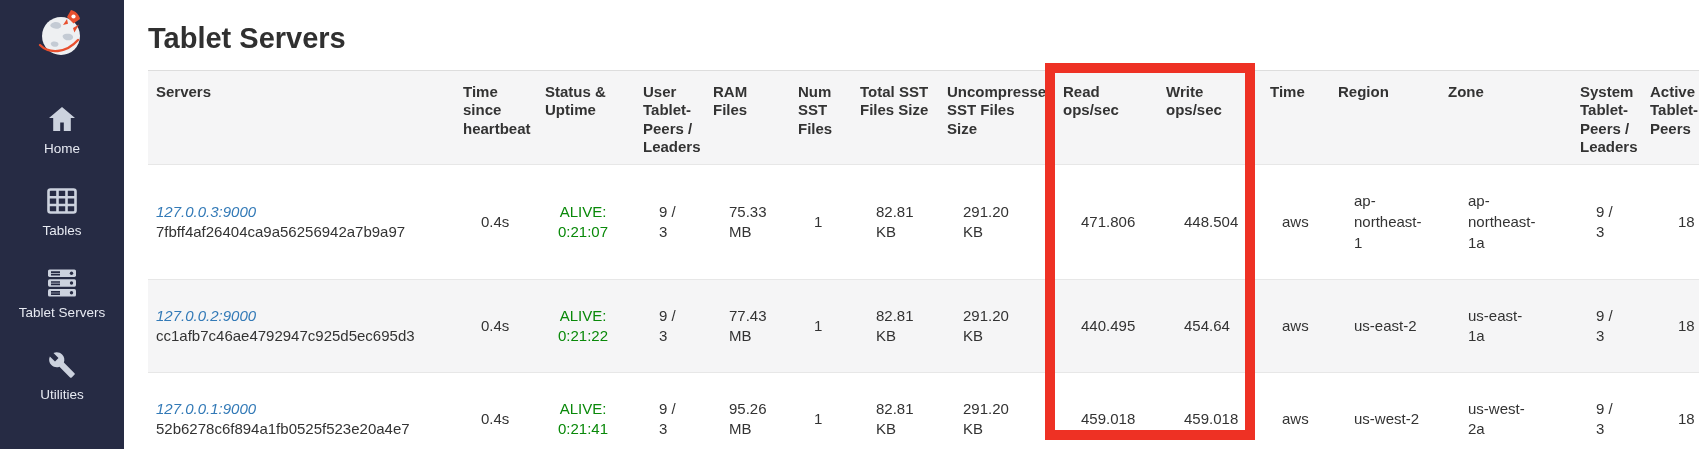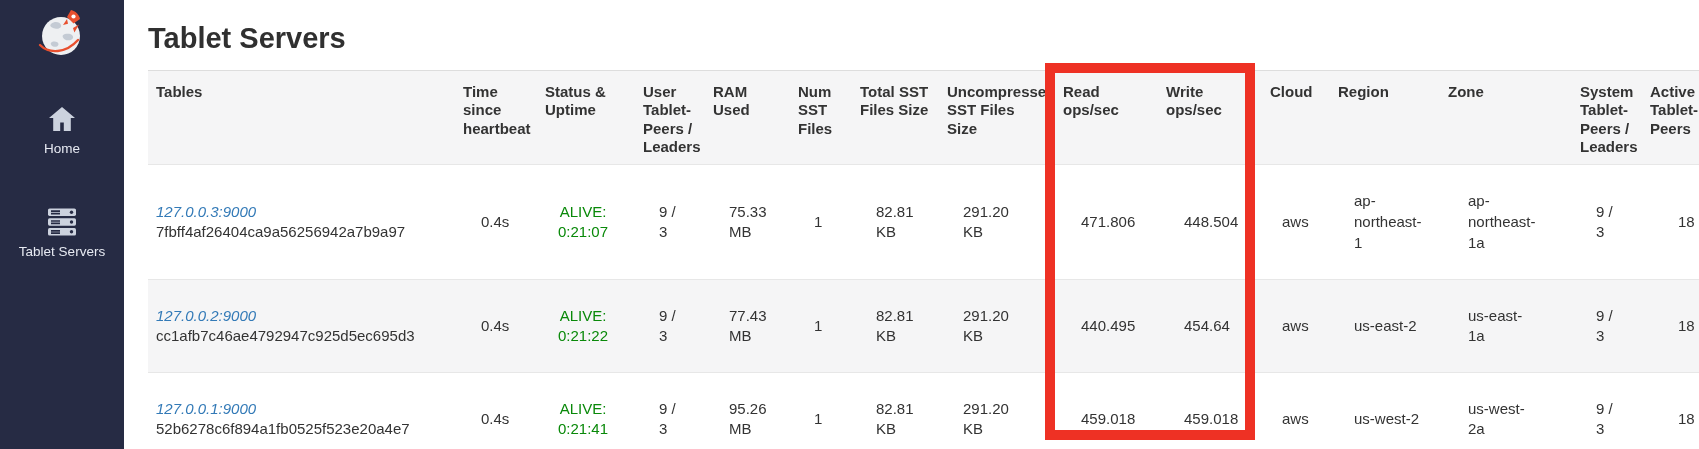--- a/index.html
+++ b/index.html
@@ -8,21 +8,21 @@
     width:1699px; height:449px; overflow:hidden;
     background:#ffffff; color:#333333;
     font-family:"Liberation Sans","DejaVu Sans",sans-serif;
   }
   
   .sidebar {
     position:fixed; left:0; top:0; width:124px; height:449px;
     background:#262b44; display:flex; flex-direction:column; align-items:center;
   }
   .logo { margin-top:8px; width:50px; height:50px; cursor:pointer; }
-  .nav { margin-top:46px; display:flex; flex-direction:column; gap:51px; width:100%; }
+  .nav { margin-top:46px; display:flex; flex-direction:column; gap:30px; width:100%; }
   .nav-item {
     display:flex; flex-direction:column; align-items:center; gap:7px;
     color:#e7eaf2; text-decoration:none; font-size:13.5px; cursor:pointer; width:100%;
   }
   .nav-icon { height:30px; display:flex; align-items:center; justify-content:center; }
   
   .content { margin-left:124px; padding-left:24px; }
   h1.page-title { margin:20px 0 0 0; font-size:29px; line-height:36px; font-weight:700; color:#303030; }
   table.tservers {
     margin-top:14px; border-collapse:collapse; table-layout:fixed; width:1551px;
@@ -80,37 +80,54 @@
     <a class="nav-item">
       <span class="nav-icon">
         <svg width="30" height="28" viewBox="0 0 30 28">
             <path d="M15 2 L2 13 h4.2 v13 h7 v-8.5 h3.6 v8.5 h7 V13 H28 Z" fill="#ccd2de"></path>
           </svg>
       </span>
       <span class="nav-label">Home</span>
     </a>
     <a class="nav-item">
       <span class="nav-icon">
+        <svg width="30" height="26" viewBox="0 0 30 26">
+          <rect x="1.5" y="1.5" width="27" height="23" rx="2" fill="none" stroke="#ccd2de" stroke-width="2.6"></rect>
+          <path d="M10.5 1.5v23 M19.5 1.5v23 M1.5 9.2h27 M1.5 17h27" stroke="#ccd2de" stroke-width="2.6" fill="none"></path>
+        </svg>
+      </span>
+      <span class="nav-label">Tables</span>
+    </a>
+    <a class="nav-item">
+      <span class="nav-icon">
         <svg width="30" height="28" viewBox="0 0 30 28">
           <g fill="#ccd2de">
             <rect x="1" y="0.5" width="28" height="7.4" rx="1.6"></rect>
             <rect x="1" y="10.3" width="28" height="7.4" rx="1.6"></rect>
             <rect x="1" y="20.1" width="28" height="7.4" rx="1.6"></rect>
           </g>
           <g stroke="#262b44" stroke-width="1.7">
             <path d="M4 3.2h9 M4 5.6h9 M4 13h9 M4 15.4h9 M4 22.8h9 M4 25.2h9"></path>
           </g>
           <g fill="#262b44">
             <circle cx="24.5" cy="4.2" r="1.7"></circle>
               <circle cx="24.5" cy="14" r="1.7"></circle>
               <circle cx="24.5" cy="23.8" r="1.7"></circle>
           </g>
         </svg>
       </span>
       <span class="nav-label">Tablet Servers</span>
+    </a>
+    <a class="nav-item">
+      <span class="nav-icon">
+        <svg width="28" height="28" viewBox="0 0 24 24">
+            <path d="M22.7 19l-9.1-9.1c.9-2.3.4-5-1.5-6.9-2-2-5-2.4-7.4-1.3L9 6 6 9 1.6 4.7C.4 7.1.9 10.1 2.9 12.1c1.9 1.9 4.6 2.4 6.9 1.5l9.1 9.1c.4.4 1 .4 1.4 0l2.3-2.3c.5-.4.5-1.1.1-1.4z" fill="#ccd2de"></path>
+          </svg>
+      </span>
+      <span class="nav-label">Utilities</span>
     </a>
   </nav>
 </aside>
 
 <main class="content">
   <h1 class="page-title">Tablet Servers</h1>
 
   <table class="tservers">
     <colgroup>
       <col style="width:307px">
@@ -124,31 +141,31 @@
       <col style="width:103px">
         <col style="width:104px">
         <col style="width:68px">
         <col style="width:110px">
       <col style="width:132px">
         <col style="width:70px">
         <col style="width:57px">
     </colgroup>
     <thead>
       <tr>
-        <th>Tables</th>
+        <th>Servers</th>
         <th>Time since heartbeat</th>
         <th>Status &amp; Uptime</th>
         <th>User Tablet-Peers / Leaders</th>
-        <th>RAM Used</th>
+        <th>RAM Files</th>
         <th>Num SST Files</th>
         <th>Total SST Files Size</th>
         <th>Uncompressed SST Files Size</th>
         <th>Read ops/sec</th>
         <th>Write ops/sec</th>
-        <th>Cloud</th>
+        <th>Time</th>
         <th>Region</th>
         <th>Zone</th>
         <th>System Tablet-Peers / Leaders</th>
         <th>Active Tablet-Peers</th>
       </tr>
     </thead>
     <tbody>
       <tr class="rh1">
         <td class="c-server">
           <a class="server-link">127.0.0.3:9000</a>

